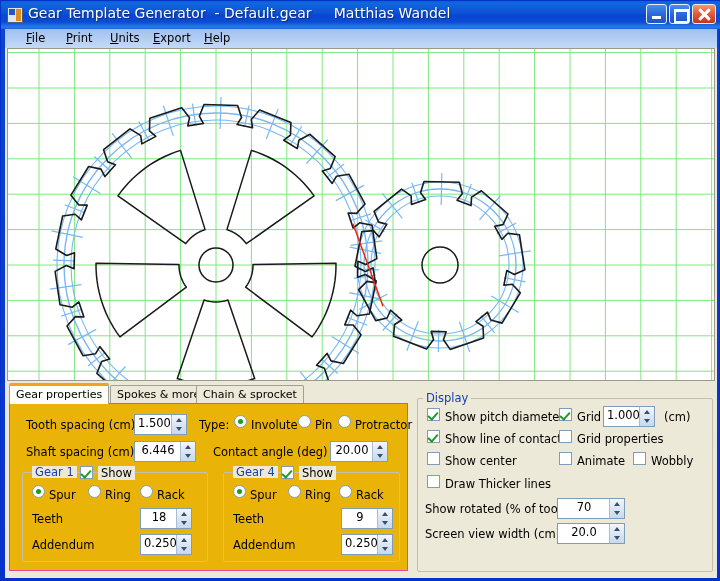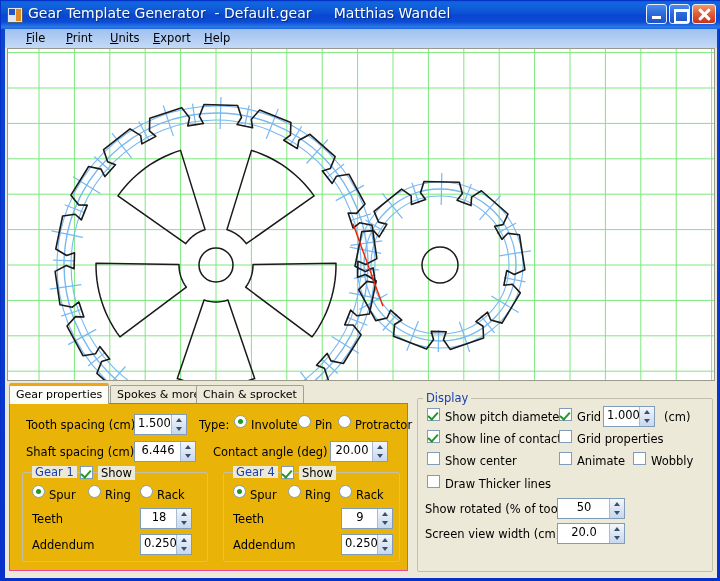--- a/index.html
+++ b/index.html
@@ -441,21 +441,21 @@
       <div class="cb" style="left:142px; top:38px"></div>
       <div class="lbl" style="left:160px; top:40px">Grid properties</div>
 
       <div class="cb" style="left:142px; top:60px"></div>
       <div class="lbl" style="left:160px; top:62px">Animate</div>
       <div class="cb" style="left:216px; top:60px"></div>
       <div class="lbl" style="left:234px; top:62px">Wobbly</div>
 
       <div class="lbl" style="left:8px; top:110px">Show rotated (% of tooth)</div>
       <div class="spin" style="left:140px; top:106px; width:68px">
-        <div class="val">50</div>
+        <div class="val">70</div>
         <div class="arrows"></div>
       </div>
 
       <div class="lbl" style="left:8px; top:135px">Screen view width (cm)</div>
       <div class="spin" style="left:140px; top:131px; width:68px">
         <div class="val">20.0</div>
         <div class="arrows"></div>
       </div>
     </div>
 

